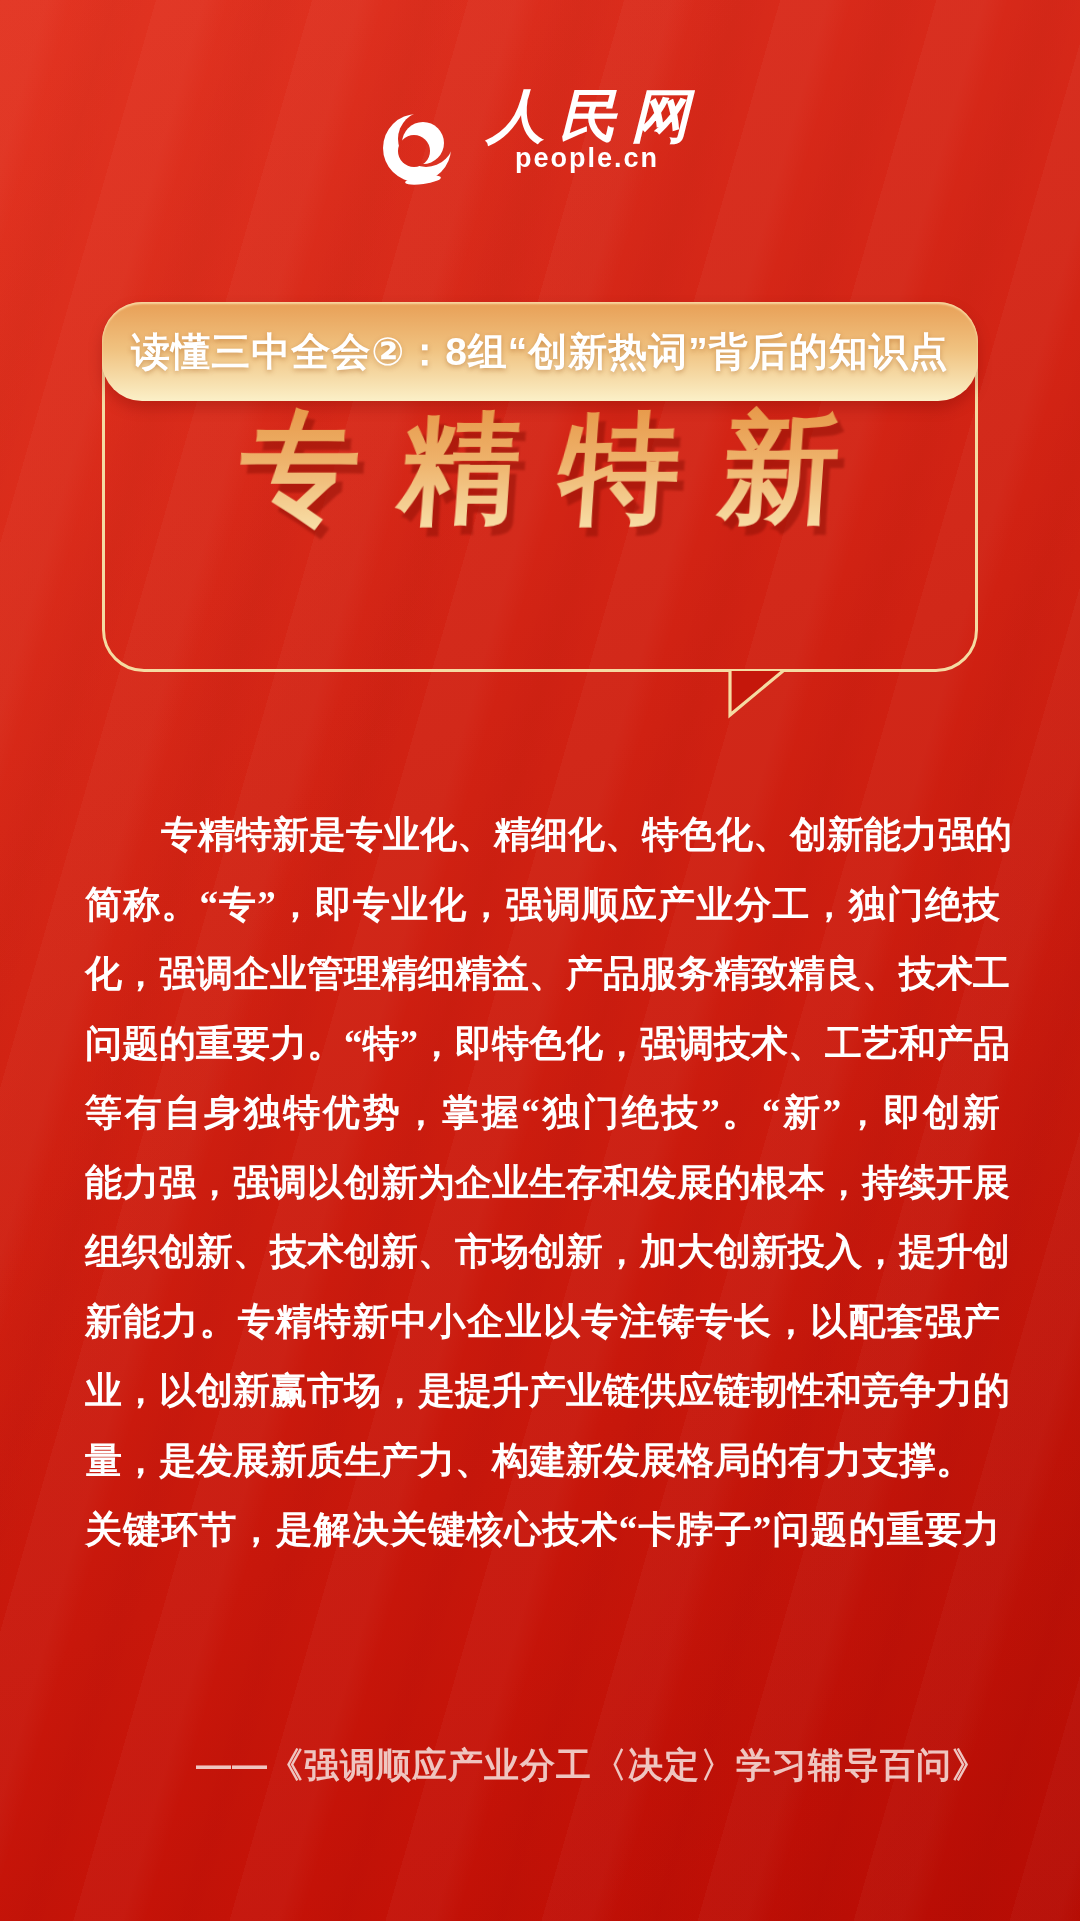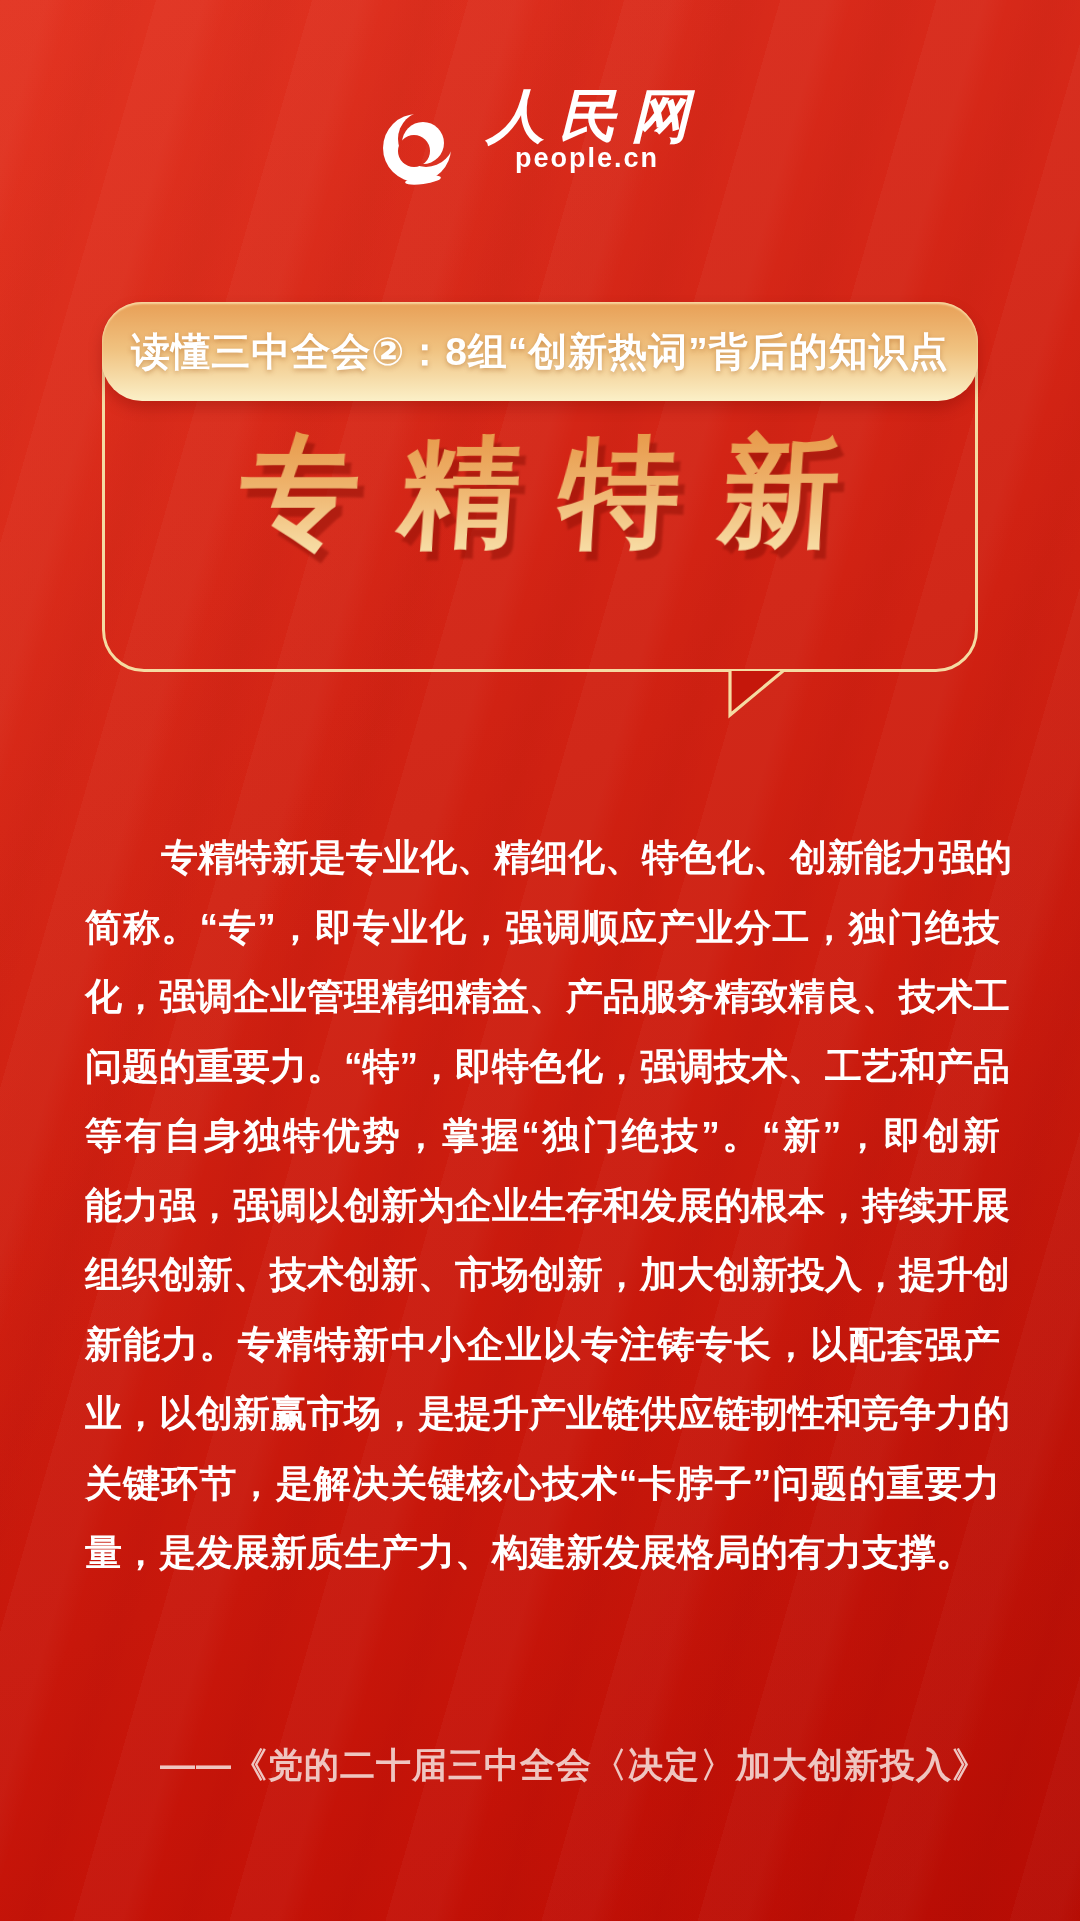--- a/index.html
+++ b/index.html
@@ -32,21 +32,21 @@
     letter-spacing:2px; line-height:24px; margin-top:-2px;
   }
 
   
   .bubble{
     position:absolute; left:102px; top:302px;
     width:876px; height:370px;
     box-sizing:border-box;
     border:3px solid #f5dba2;
     border-radius:42px;
-    padding-top:112px;
+    padding-top:88px;
   }
   .bubble-header{
     position:absolute; top:-3px; left:-3px; right:-3px; height:99px;
     border-radius:40px;
     background:linear-gradient(180deg,#e89f56 0%,#f0c280 48%,#fbf0c8 100%);
     box-shadow:0 7px 14px rgba(110,8,0,0.28), inset 0 2px 2px rgba(255,236,190,0.7);
     display:flex; align-items:center; justify-content:center;
   }
   .bubble-header-text{
     color:#ffffff; font-size:39px; font-weight:bold; letter-spacing:1px;
@@ -62,22 +62,22 @@
     background:linear-gradient(180deg,#e69544 0%,#eeb26b 45%,#f9e5b0 100%);
     -webkit-background-clip:text; background-clip:text;
     color:transparent;
     filter:drop-shadow(7px 9px 1px rgba(140,14,4,0.50));
     white-space:nowrap;
   }
   .bubble-tail{ position:absolute; left:622px; top:364px; }
 
   
   .body-text{
-    position:absolute; left:85px; top:823px; width:915px;
-    color:#ffffff; font-size:37px; font-weight:bold;
+    position:absolute; left:85px; top:800px; width:915px;
+    color:#ffffff; font-size:37px; font-weight:bold;font-family:Liberation Serif, serif;
   }
   .line{
     height:69.5px; line-height:69.5px;
     text-align:justify; text-align-last:justify;
     white-space:nowrap;
   }
   .line.indent{ text-indent:76px; }
   .line.no-justify{ text-align-last:left; }
 
   
@@ -125,19 +125,19 @@
   <div class="body-text">
     <div class="line indent">专精特新是专业化、精细化、特色化、创新能力强的</div>
     <div class="line">简称。“专”，即专业化，强调顺应产业分工，独门绝技</div>
     <div class="line">化，强调企业管理精细精益、产品服务精致精良、技术工</div>
     <div class="line">问题的重要力。“特”，即特色化，强调技术、工艺和产品</div>
     <div class="line">等有自身独特优势，掌握“独门绝技”。“新”，即创新</div>
     <div class="line">能力强，强调以创新为企业生存和发展的根本，持续开展</div>
     <div class="line">组织创新、技术创新、市场创新，加大创新投入，提升创</div>
     <div class="line">新能力。专精特新中小企业以专注铸专长，以配套强产</div>
     <div class="line">业，以创新赢市场，是提升产业链供应链韧性和竞争力的</div>
+    <div class="line no-justify">量，是发展新质生产力、构建新发展格局的有力支撑。</div>
     <div class="line">关键环节，是解决关键核心技术“卡脖子”问题的重要力</div>
-    <div class="line no-justify">量，是发展新质生产力、构建新发展格局的有力支撑。</div>
   </div>
 
-  <div class="attribution">——《党的二十届三中全会〈决定〉加大创新投入》</div>
+  <div class="attribution">——《强调顺应产业分工〈决定〉学习辅导百问》</div>
 
 </div>
 
 </body></html>

